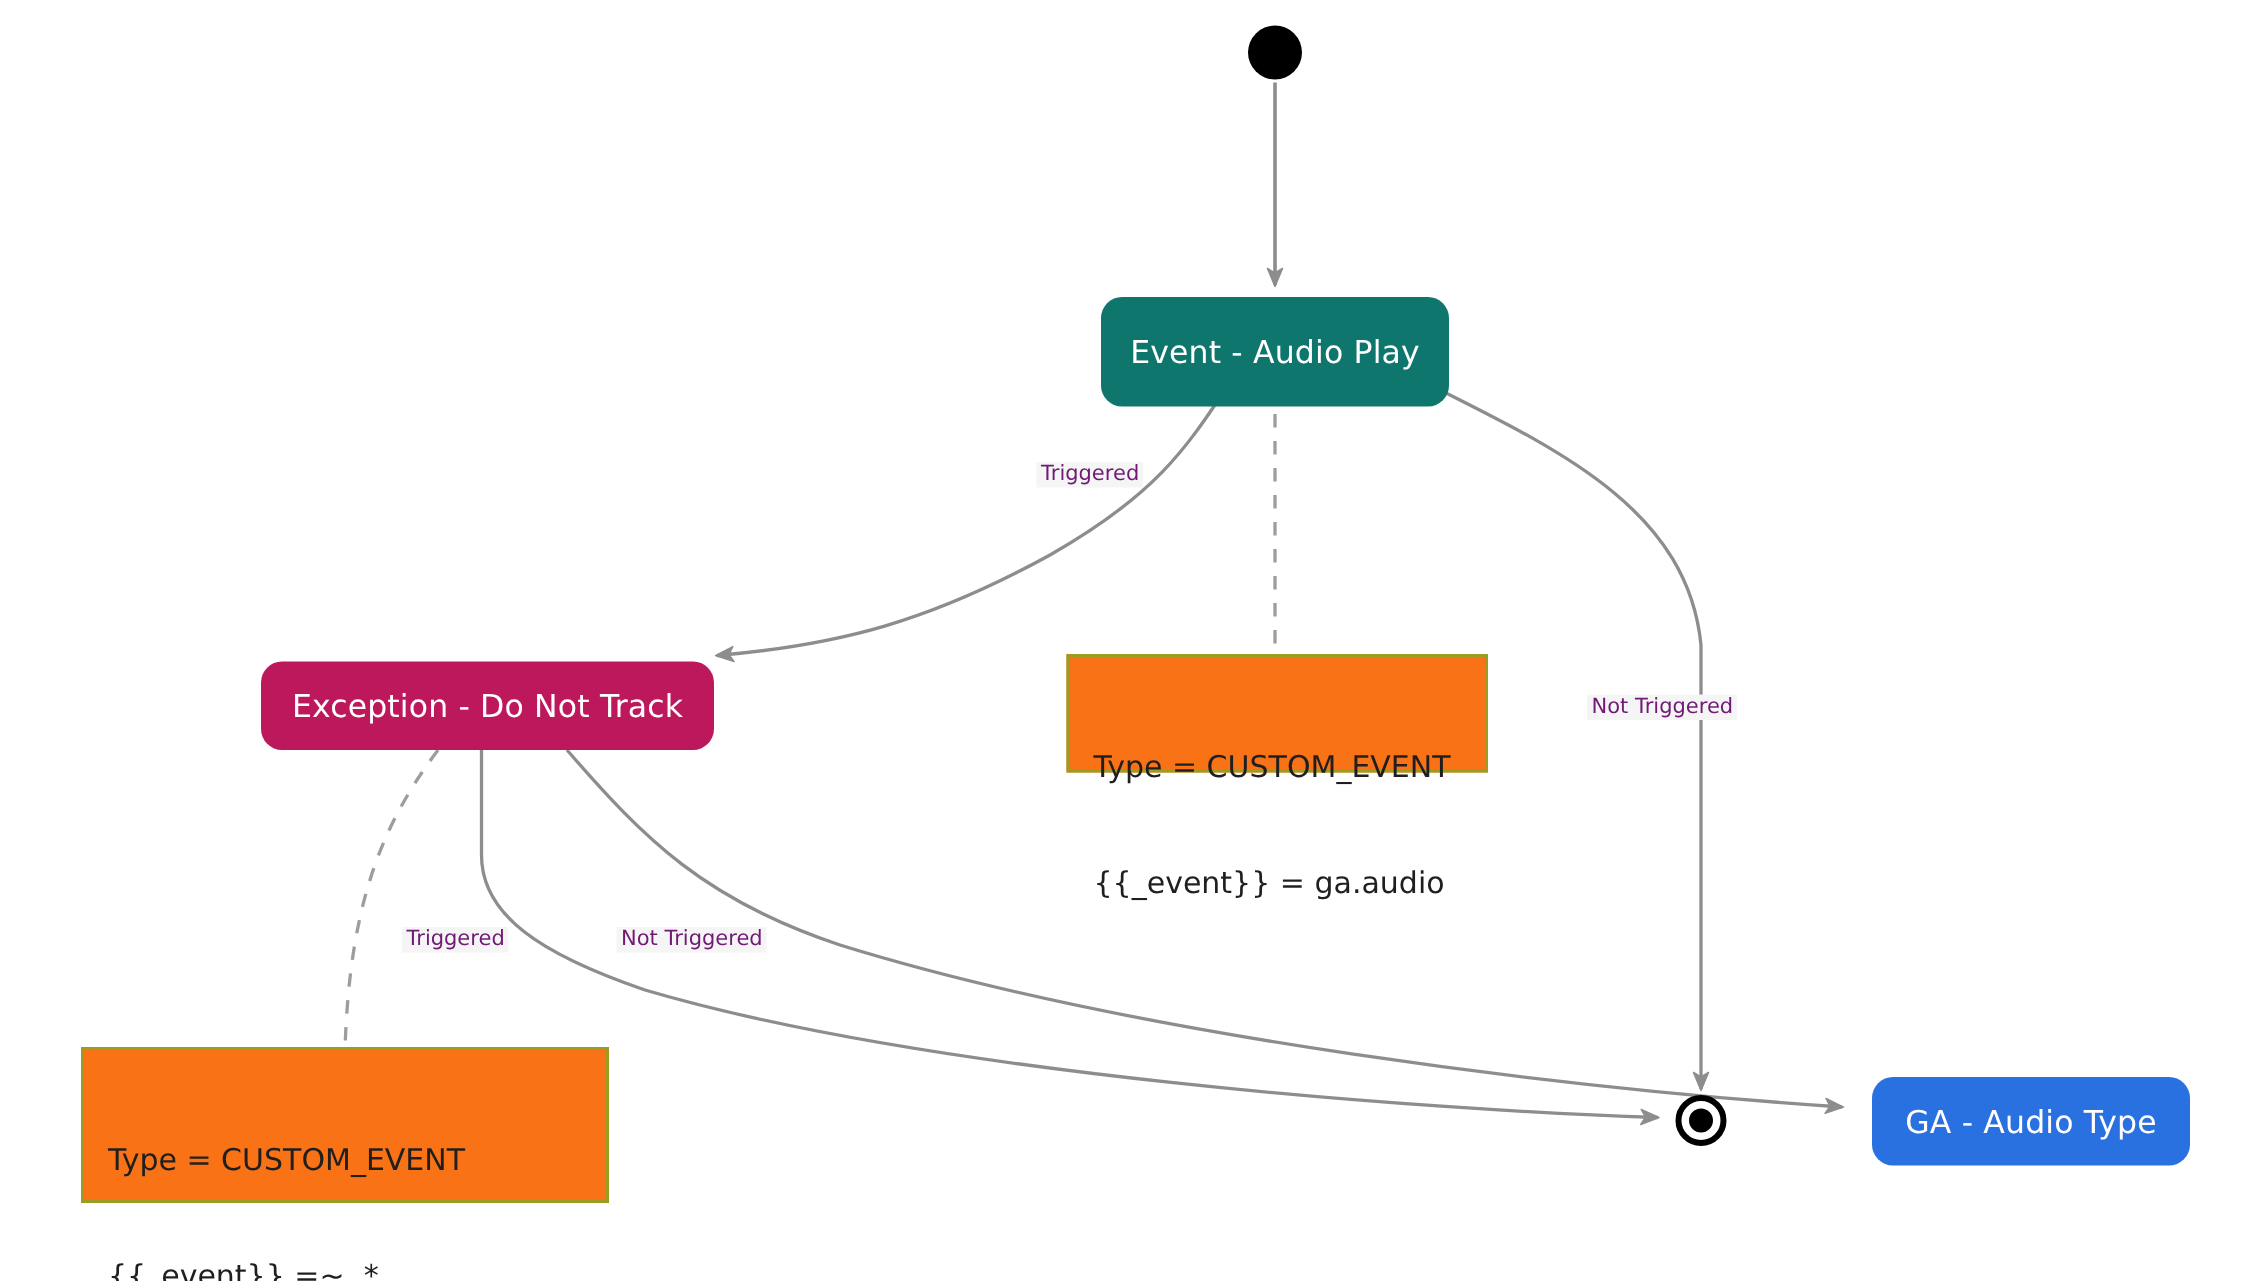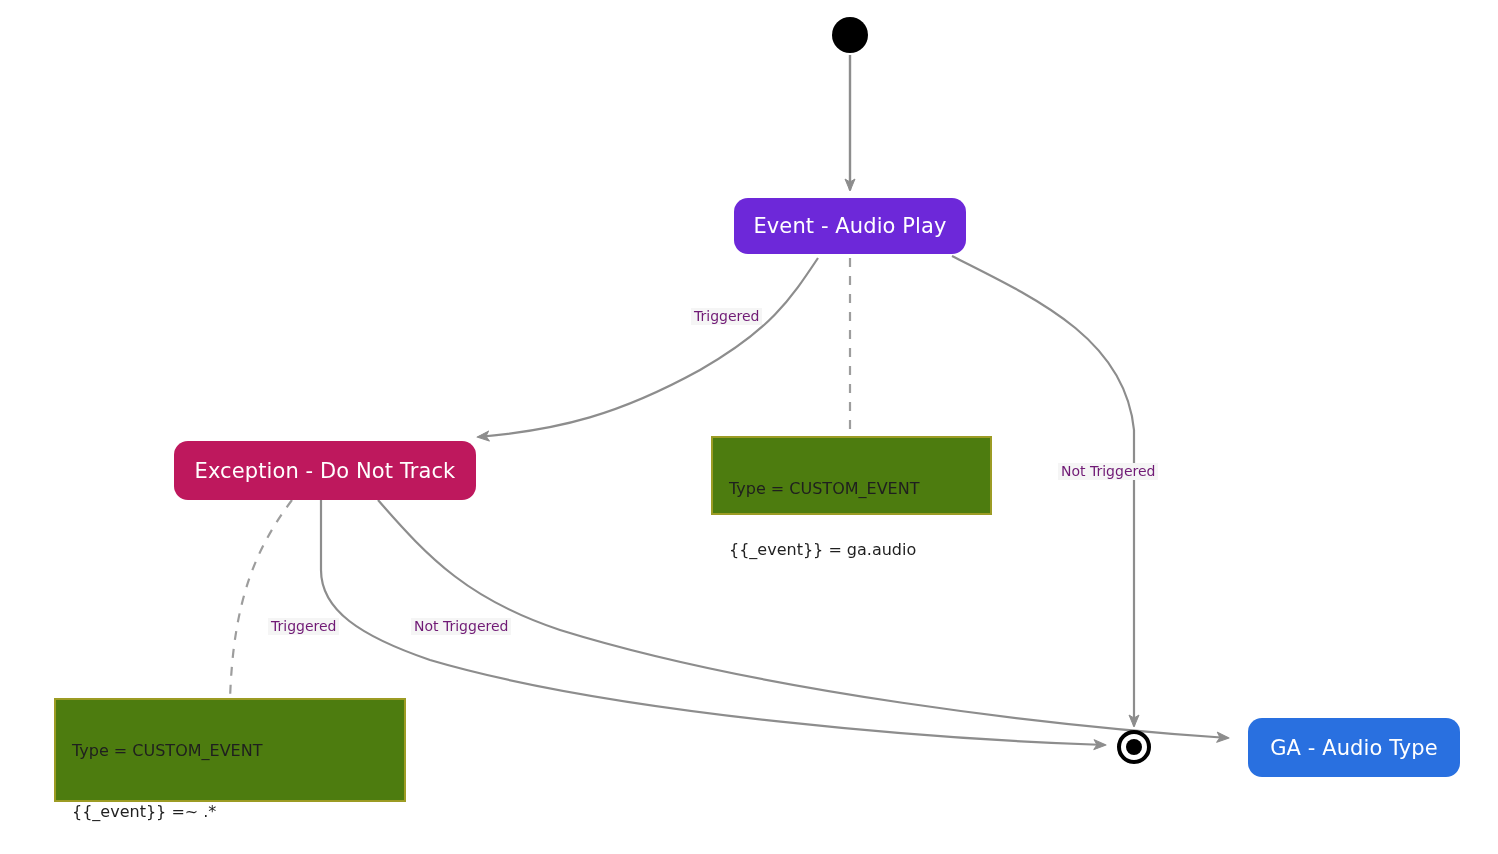--- a/index.html
+++ b/index.html
@@ -34,26 +34,26 @@
     border-radius: 14px;
     color: #ffffff;
     font-size: 21px;
     letter-spacing: 0.1px;
     white-space: nowrap;
     user-select: none;
   }
   .note {
     position: absolute;
     box-sizing: border-box;
-    background: #4d7c0f;
+    background: #f97316;
     border: 2px solid #9c9c24;
     color: #1f1f1f;
-    font-size: 16px;
+    font-size: 20px;
     line-height: 1.28;
-    padding: 0 14px 10px 16px;
+    padding: 10px 14px 10px 16px;
     white-space: pre;
   }
   .note .line { display: block; }
   .edge-label {
     position: absolute;
     background: #f5f5f5;
     color: #701a75;
     font-size: 14px;
     line-height: 1.1;
     padding: 1px 3px;
@@ -111,21 +111,21 @@
 
     <path d="M292,500 C256,548 233,600 230,700" fill="none" stroke="#9d9d9d" stroke-width="2.2" stroke-dasharray="9,9"></path>
   </svg>
 
   <div class="start-node" style="left:832px; top:17px; width:36px; height:36px;"></div>
 
   <div class="end-node" style="left:1117px; top:730px; width:34px; height:34px;">
     <span class="inner"></span>
   </div>
 
-  <div class="node" style="left:734px; top:198px; width:232px; height:56px; background:#6d28d9;">
+  <div class="node" style="left:734px; top:198px; width:232px; height:73px; background:#0f766e;">
     <span>Event - Audio Play</span>
   </div>
 
   <div class="node" style="left:174px; top:441px; width:302px; height:59px; background:#be185d;">
     <span>Exception - Do Not Track</span>
   </div>
 
   <div class="node" style="left:1248px; top:718px; width:212px; height:59px; background:#2970e0;">
     <span>GA - Audio Type</span>
   </div>

